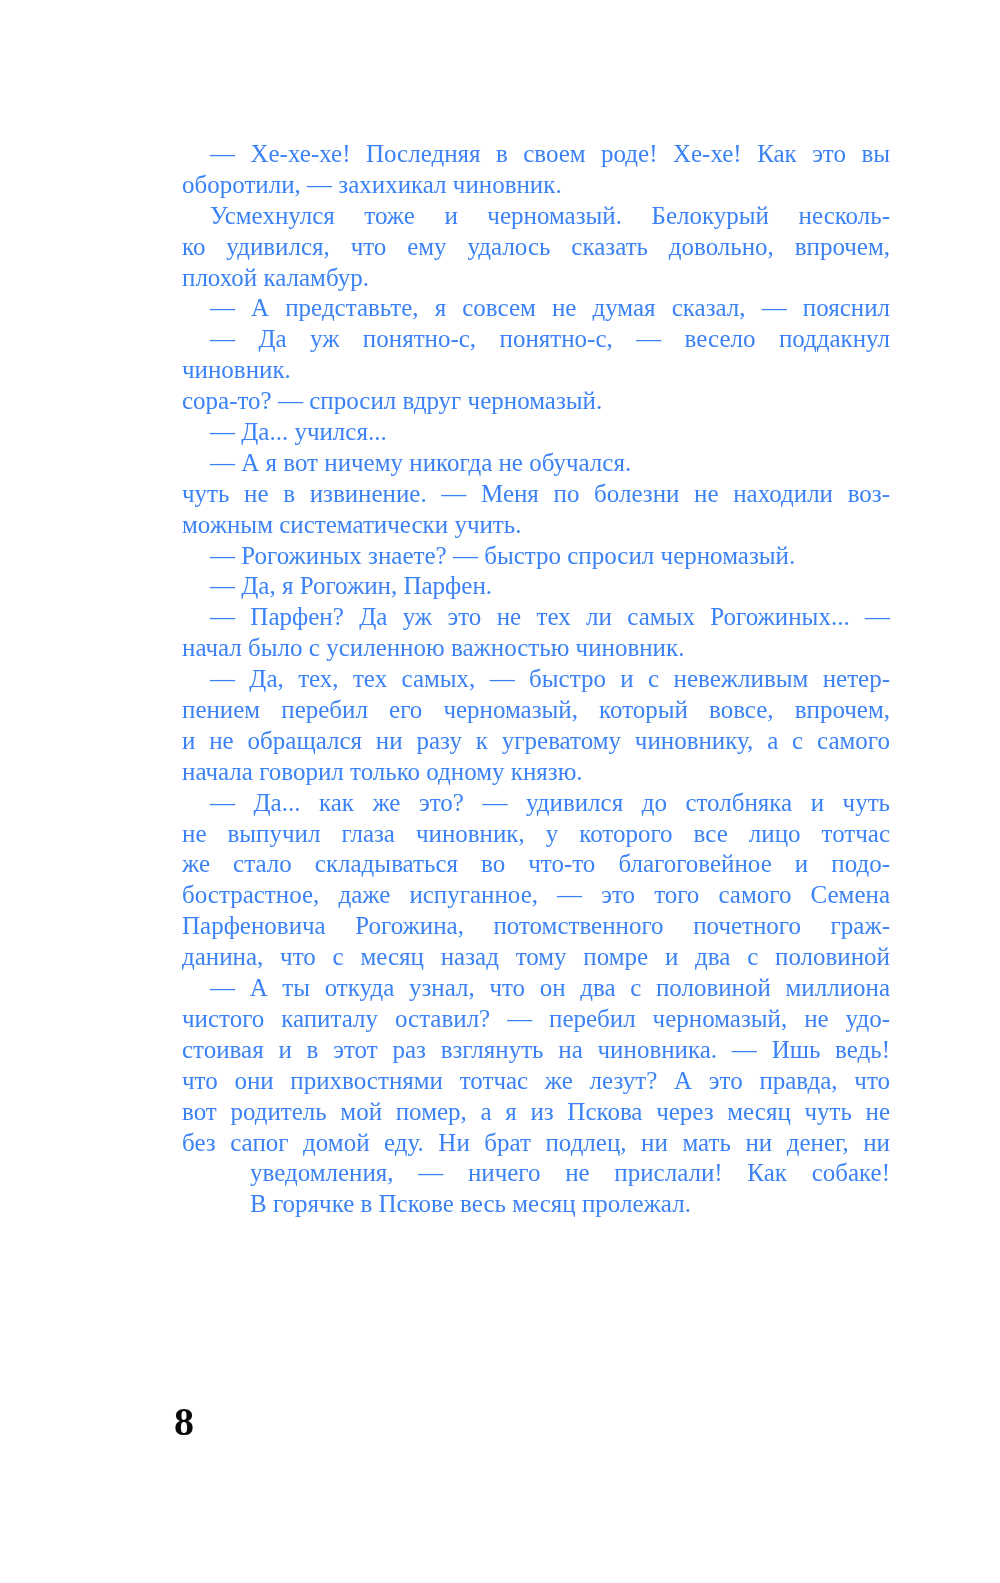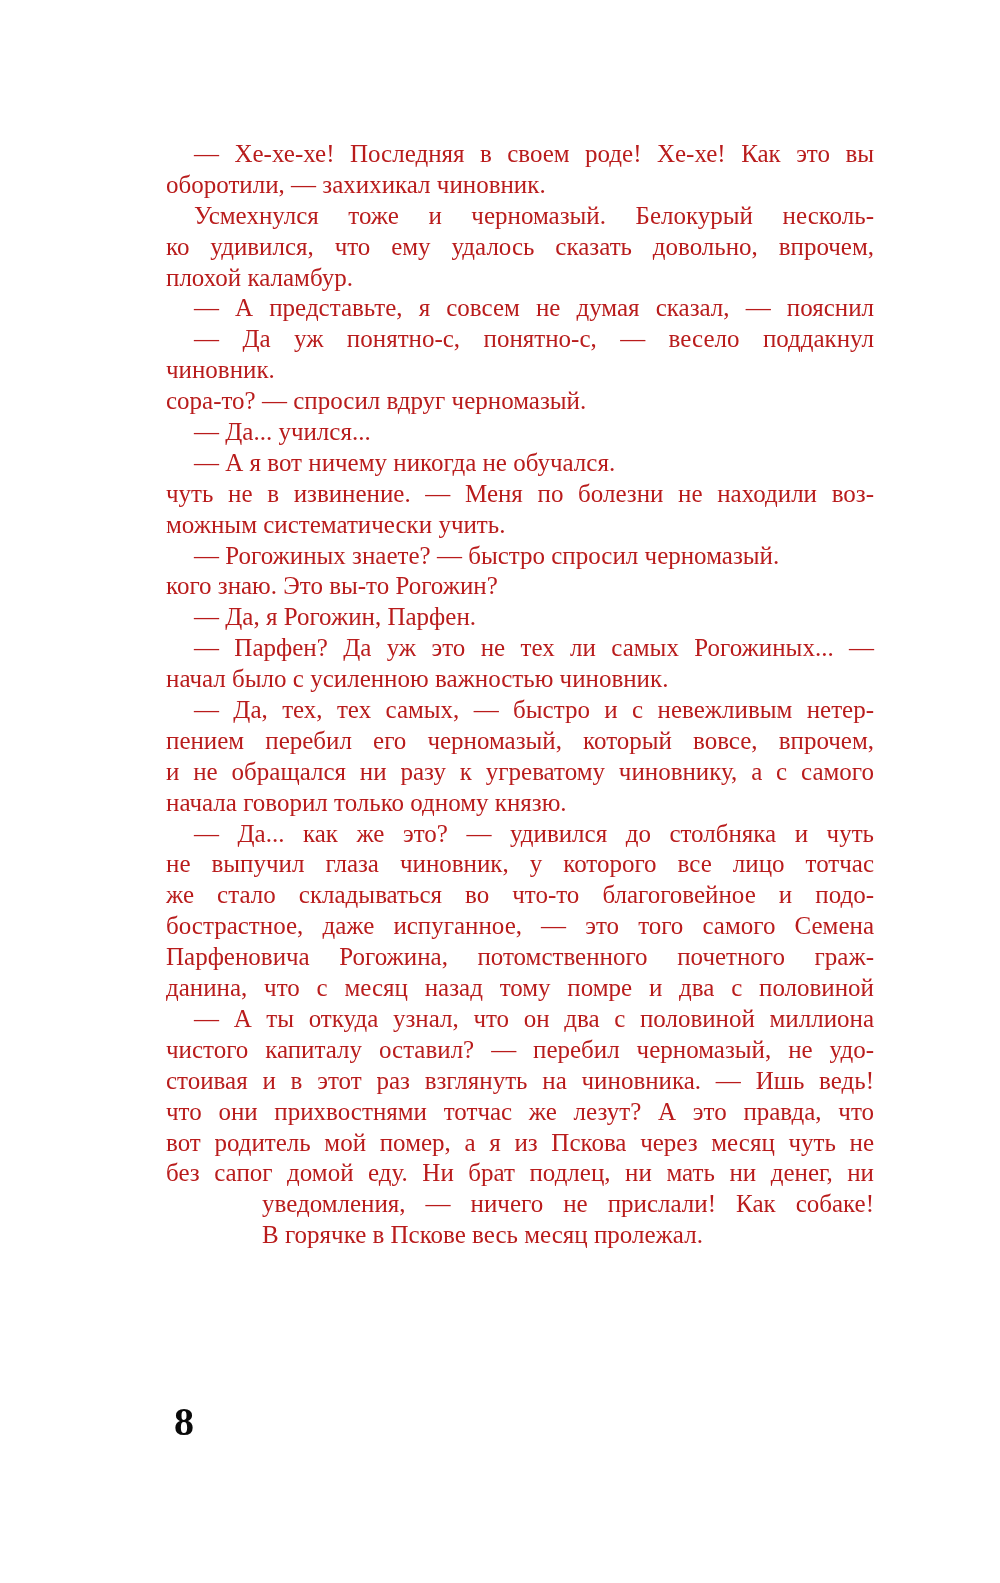--- a/index.html
+++ b/index.html
@@ -14,41 +14,41 @@
     font-family: "Liberation Serif", "DejaVu Serif", serif;
     overflow: hidden;
   }
   .page {
     position: absolute;
     inset: 0;
     background: #ffffff;
   }
   #text-block {
     position: absolute;
-    left: 166px;
+    left: 182px;
     top: 139px;
     width: 708px;
-    color: #b91c1c;
+    color: #3b82f6;
     font-size: 25px;
   }
   .line {
     height: 30.9px;
     line-height: 30.9px;
     text-align: justify;
     text-align-last: justify;
     overflow: visible;
   }
   .line.end {
     text-align-last: left;
   }
   .line.indent {
     text-indent: 28px;
   }
   .line.wrap {
-    margin-left: 96px;
+    margin-left: 68px;
   }
   .page-number {
     position: absolute;
     left: 174px;
     top: 1402px;
     font-size: 40px;
     line-height: 40px;
     font-weight: bold;
     color: #0a0a0a;
   }
@@ -65,21 +65,20 @@
       <div class="line end">плохой каламбур.</div>
       <div class="line indent">— А представьте, я совсем не думая сказал, — пояснил</div>
       <div class="line indent">— Да уж понятно-с, понятно-с, — весело поддакнул</div>
       <div class="line end">чиновник.</div>
       <div class="line end">сора-то? — спросил вдруг черномазый.</div>
       <div class="line indent end">— Да... учился...</div>
       <div class="line indent end">— А я вот ничему никогда не обучался.</div>
       <div class="line">чуть не в извинение. — Меня по болезни не находили воз-</div>
       <div class="line end">можным систематически учить.</div>
       <div class="line indent end">— Рогожиных знаете? — быстро спросил черномазый.</div>
-      <div class="line end">кого знаю. Это вы-то Рогожин?</div>
       <div class="line indent end">— Да, я Рогожин, Парфен.</div>
       <div class="line indent">— Парфен? Да уж это не тех ли самых Рогожиных... —</div>
       <div class="line end">начал было с усиленною важностью чиновник.</div>
       <div class="line indent">— Да, тех, тех самых, — быстро и с невежливым нетер-</div>
       <div class="line">пением перебил его черномазый, который вовсе, впрочем,</div>
       <div class="line">и не обращался ни разу к угреватому чиновнику, а с самого</div>
       <div class="line end">начала говорил только одному князю.</div>
       <div class="line indent">— Да... как же это? — удивился до столбняка и чуть</div>
       <div class="line">не выпучил глаза чиновник, у которого все лицо тотчас</div>
       <div class="line">же стало складываться во что-то благоговейное и подо-</div>

